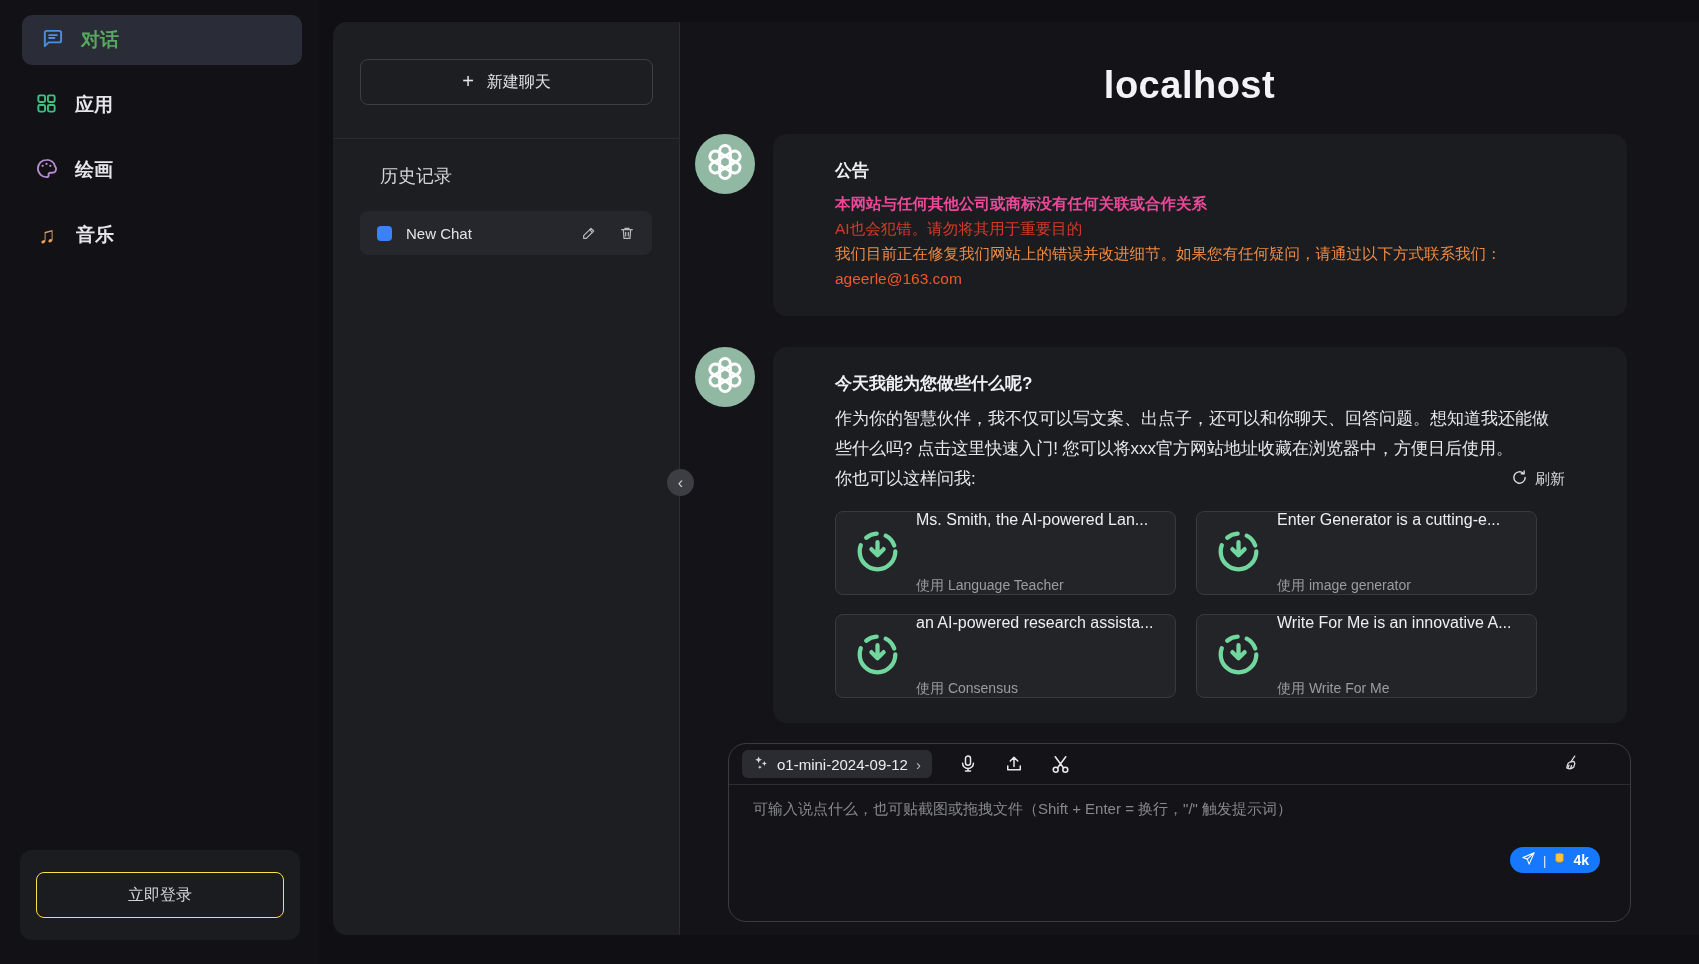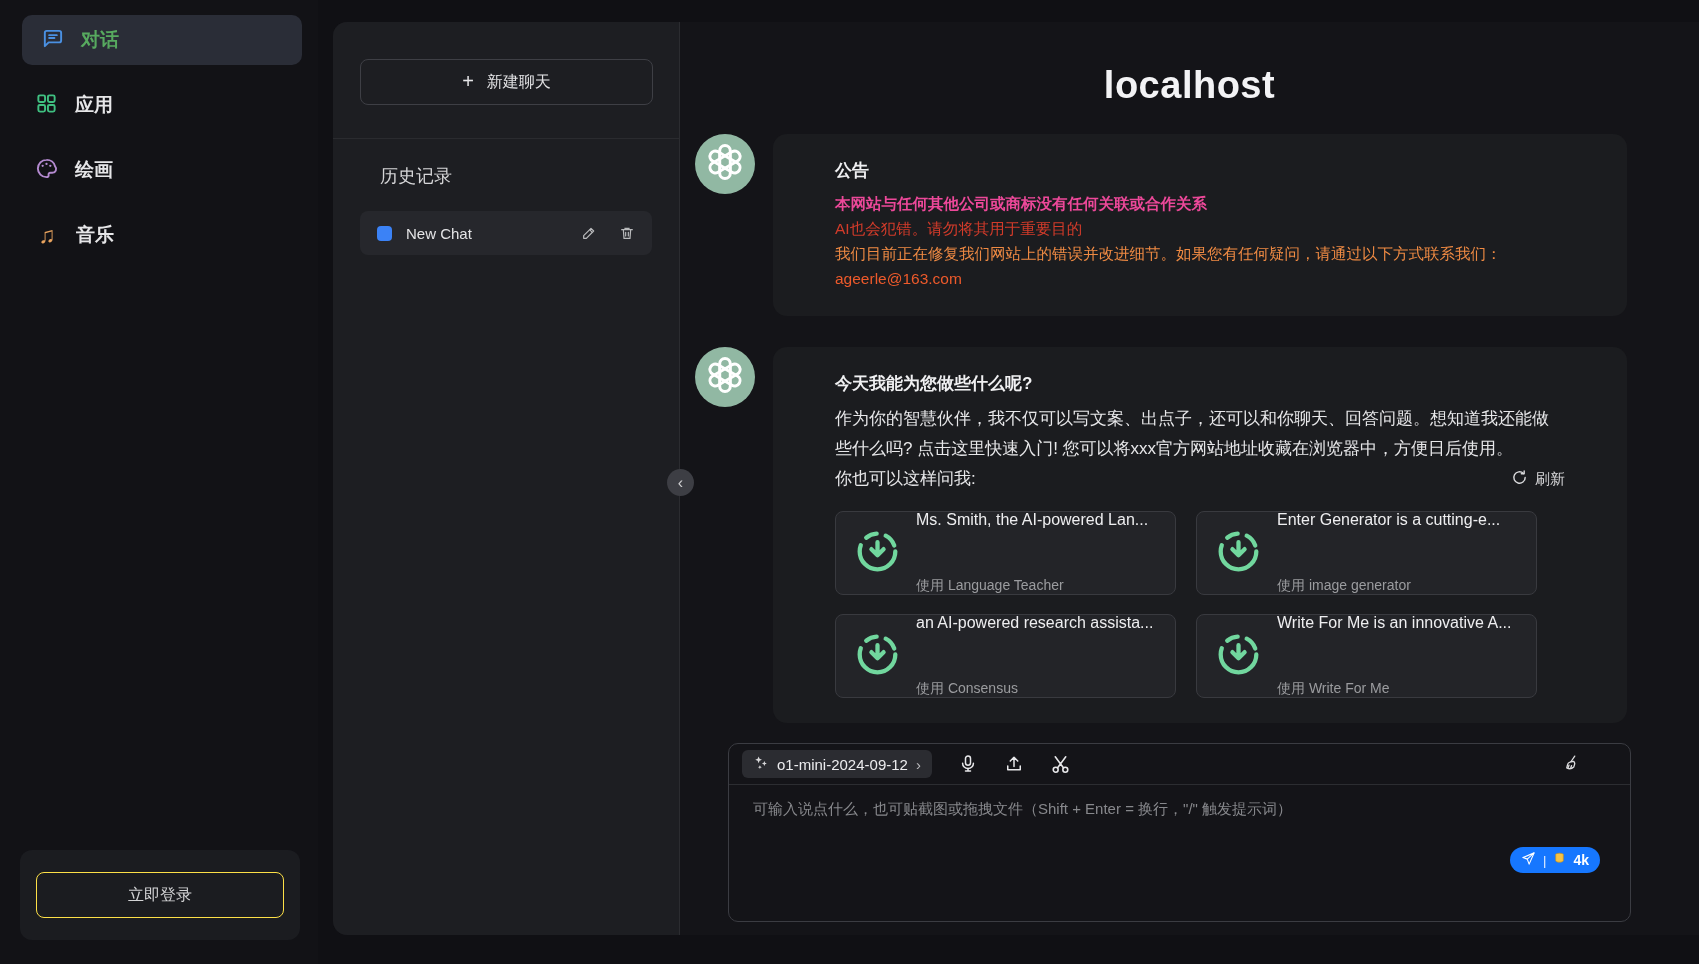--- a/index.html
+++ b/index.html
@@ -55,21 +55,21 @@
   .welcome-body { font-size:17px; line-height:30px; color:#e7e7e9; margin-top:6px; }
   .hint-row { display:flex; justify-content:space-between; align-items:center; font-size:17px; color:#e7e7e9; line-height:30px; }
   .refresh-btn { display:flex; gap:7px; align-items:center; color:#d8d8da; font-size:15px; cursor:pointer; background:none; border:none; font-family:inherit; }
   .sugg-grid { margin-top:17px; display:grid; grid-template-columns:341px 341px; gap:19px 20px; }
   .sugg-card { background:#232428; border:1px solid #393a3f; border-radius:8px; height:84px; display:flex; align-items:center; gap:16px; padding:0 19px; cursor:pointer; }
   .sugg-texts { min-width:0; }
   .sugg-title { font-size:16px; color:#eeeef0; margin-bottom:7px; font-weight:500; white-space:nowrap; }
   .sugg-sub { font-size:14px; color:#9b9c9f;margin-top:48px; }
 
   
-  .composer { margin:20px 0 0 48px; width:903px; height:179px; border:1px solid #3b3c42; border-radius:10px; position:relative; background:#141418; }
+  .composer { margin:20px 0 0 48px; width:903px; height:179px; border:1px solid #3b3c42; border-radius:18px; position:relative; background:#141418; }
   .composer-bar { height:41px; border-bottom:1px solid #2c2d31; display:flex; align-items:center; padding:0 13px; gap:26px; }
   .model-chip { background:#2b2c31; border-radius:6px; height:28px; padding:0 11px; display:flex; align-items:center; gap:8px; color:#ececee; font-size:15px; cursor:pointer; border:none; font-family:inherit; }
   .chip-chevron { color:#b9b9bc; font-size:15px; }
   .bar-icon { display:flex; align-items:center; cursor:pointer; background:none; border:none; padding:0; }
   .bar-spacer { flex:1; }
   .broom-wrap { margin-right:36px; }
   .composer textarea { display:block; width:100%; height:135px; background:transparent; border:none; outline:none; resize:none; padding:15px 24px; color:#e6e6e8; font-size:15px; font-family:Liberation Sans, sans-serif; }
   .composer textarea::placeholder { color:#87888c; }
   .token-pill { position:absolute; right:30px; bottom:48px; height:26px; background:#1677ff; border-radius:13px; display:flex; align-items:center; gap:7px; padding:0 11px; color:#fff; font-size:14px; font-weight:700; cursor:pointer; border:none; font-family:inherit; }
   .pill-divider { opacity:.9; font-weight:400; font-size:13px; }

